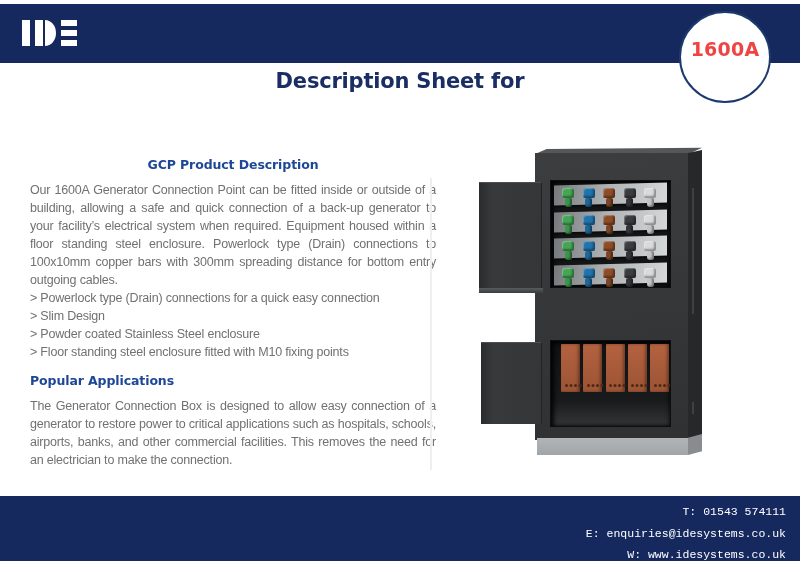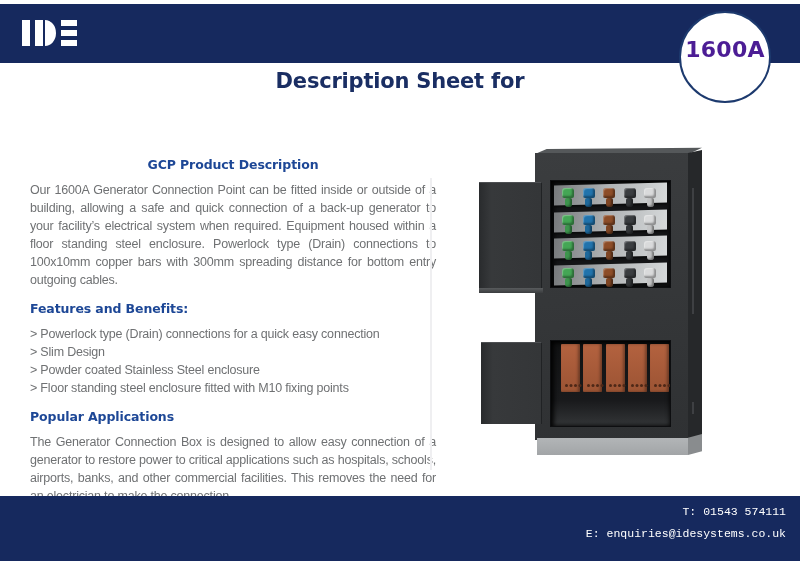--- a/index.html
+++ b/index.html
@@ -17,21 +17,21 @@
   .glyph-d{position:relative;width:21px;}
   .d-stem{position:absolute;left:0;top:0;width:8px;height:100%;background:currentColor;}
   .d-bowl{position:absolute;left:10px;top:0;width:11px;height:100%;background:currentColor;
           border-radius:0 11px 11px 0 / 0 13px 13px 0;}
   .glyph-e{width:16px;display:flex;flex-direction:column;justify-content:space-between;}
   .glyph-e div{height:6px;background:currentColor;}
 
   
   .badge{position:absolute;left:679px;top:11px;width:92px;height:92px;border-radius:50%;
          background:#fff;border:2px solid #1d3a6e;z-index:10;display:flex;align-items:center;justify-content:center;}
-  .badge-text{font-family:"DejaVu Sans",sans-serif;font-weight:700;font-size:22px;color:#4c1d95;
+  .badge-text{font-family:"DejaVu Sans",sans-serif;font-weight:700;font-size:19px;color:#ef4444;
               transform:translateY(-8px);letter-spacing:.2px;}
 
   
   .title{position:absolute;left:0;top:67px;width:800px;text-align:center;
          font-family:"DejaVu Sans",sans-serif;font-weight:700;font-size:21px;line-height:28px;
          color:#1a2e63;letter-spacing:-.2px;}
   .title span{display:block;}
 
   
   .copy{position:absolute;left:30px;top:157px;width:406px;}
@@ -109,21 +109,20 @@
   <span class="badge-text">1600A</span>
 </div>
 
 <h1 class="title">
   <span>Description Sheet for</span>
 </h1>
 
 <section class="copy">
   <h2>GCP Product Description</h2>
   <p class="body j">Our 1600A Generator Connection Point can be fitted inside or outside of a building, allowing a safe and quick connection of a back-up generator to your facility’s electrical system when required. Equipment housed within a floor standing steel enclosure. Powerlock type (Drain) connections to 100x10mm copper bars with 300mm spreading distance for bottom entry outgoing cables.</p>
-  <h2>Features and Benefits:</h2>
   <div class="body">
     <div class="feature-item">&gt; Powerlock type (Drain) connections for a quick easy connection</div>
     <div class="feature-item">&gt; Slim Design</div>
     <div class="feature-item">&gt; Powder coated Stainless Steel enclosure</div>
     <div class="feature-item">&gt; Floor standing steel enclosure fitted with M10 fixing points</div>
   </div>
   <h2>Popular Applications</h2>
   <p class="body j">The Generator Connection Box is designed to allow easy connection of a generator to restore power to critical applications such as hospitals, schools, airports, banks, and other commercial facilities. This removes the need for an electrician to make the connection.</p>
 </section>
 
@@ -253,13 +252,14 @@
         <div></div>
       </div>
   </div>
   <div class="plinth-front"></div>
   <div class="plinth-side"></div>
 </figure>
 
 <footer class="footbar">
   <div class="contact">T: 01543 574111</div>
   <div class="contact">E: enquiries@idesystems.co.uk</div>
+  <div class="contact">W: www.idesystems.co.uk</div>
 </footer>
 
 </body></html>

